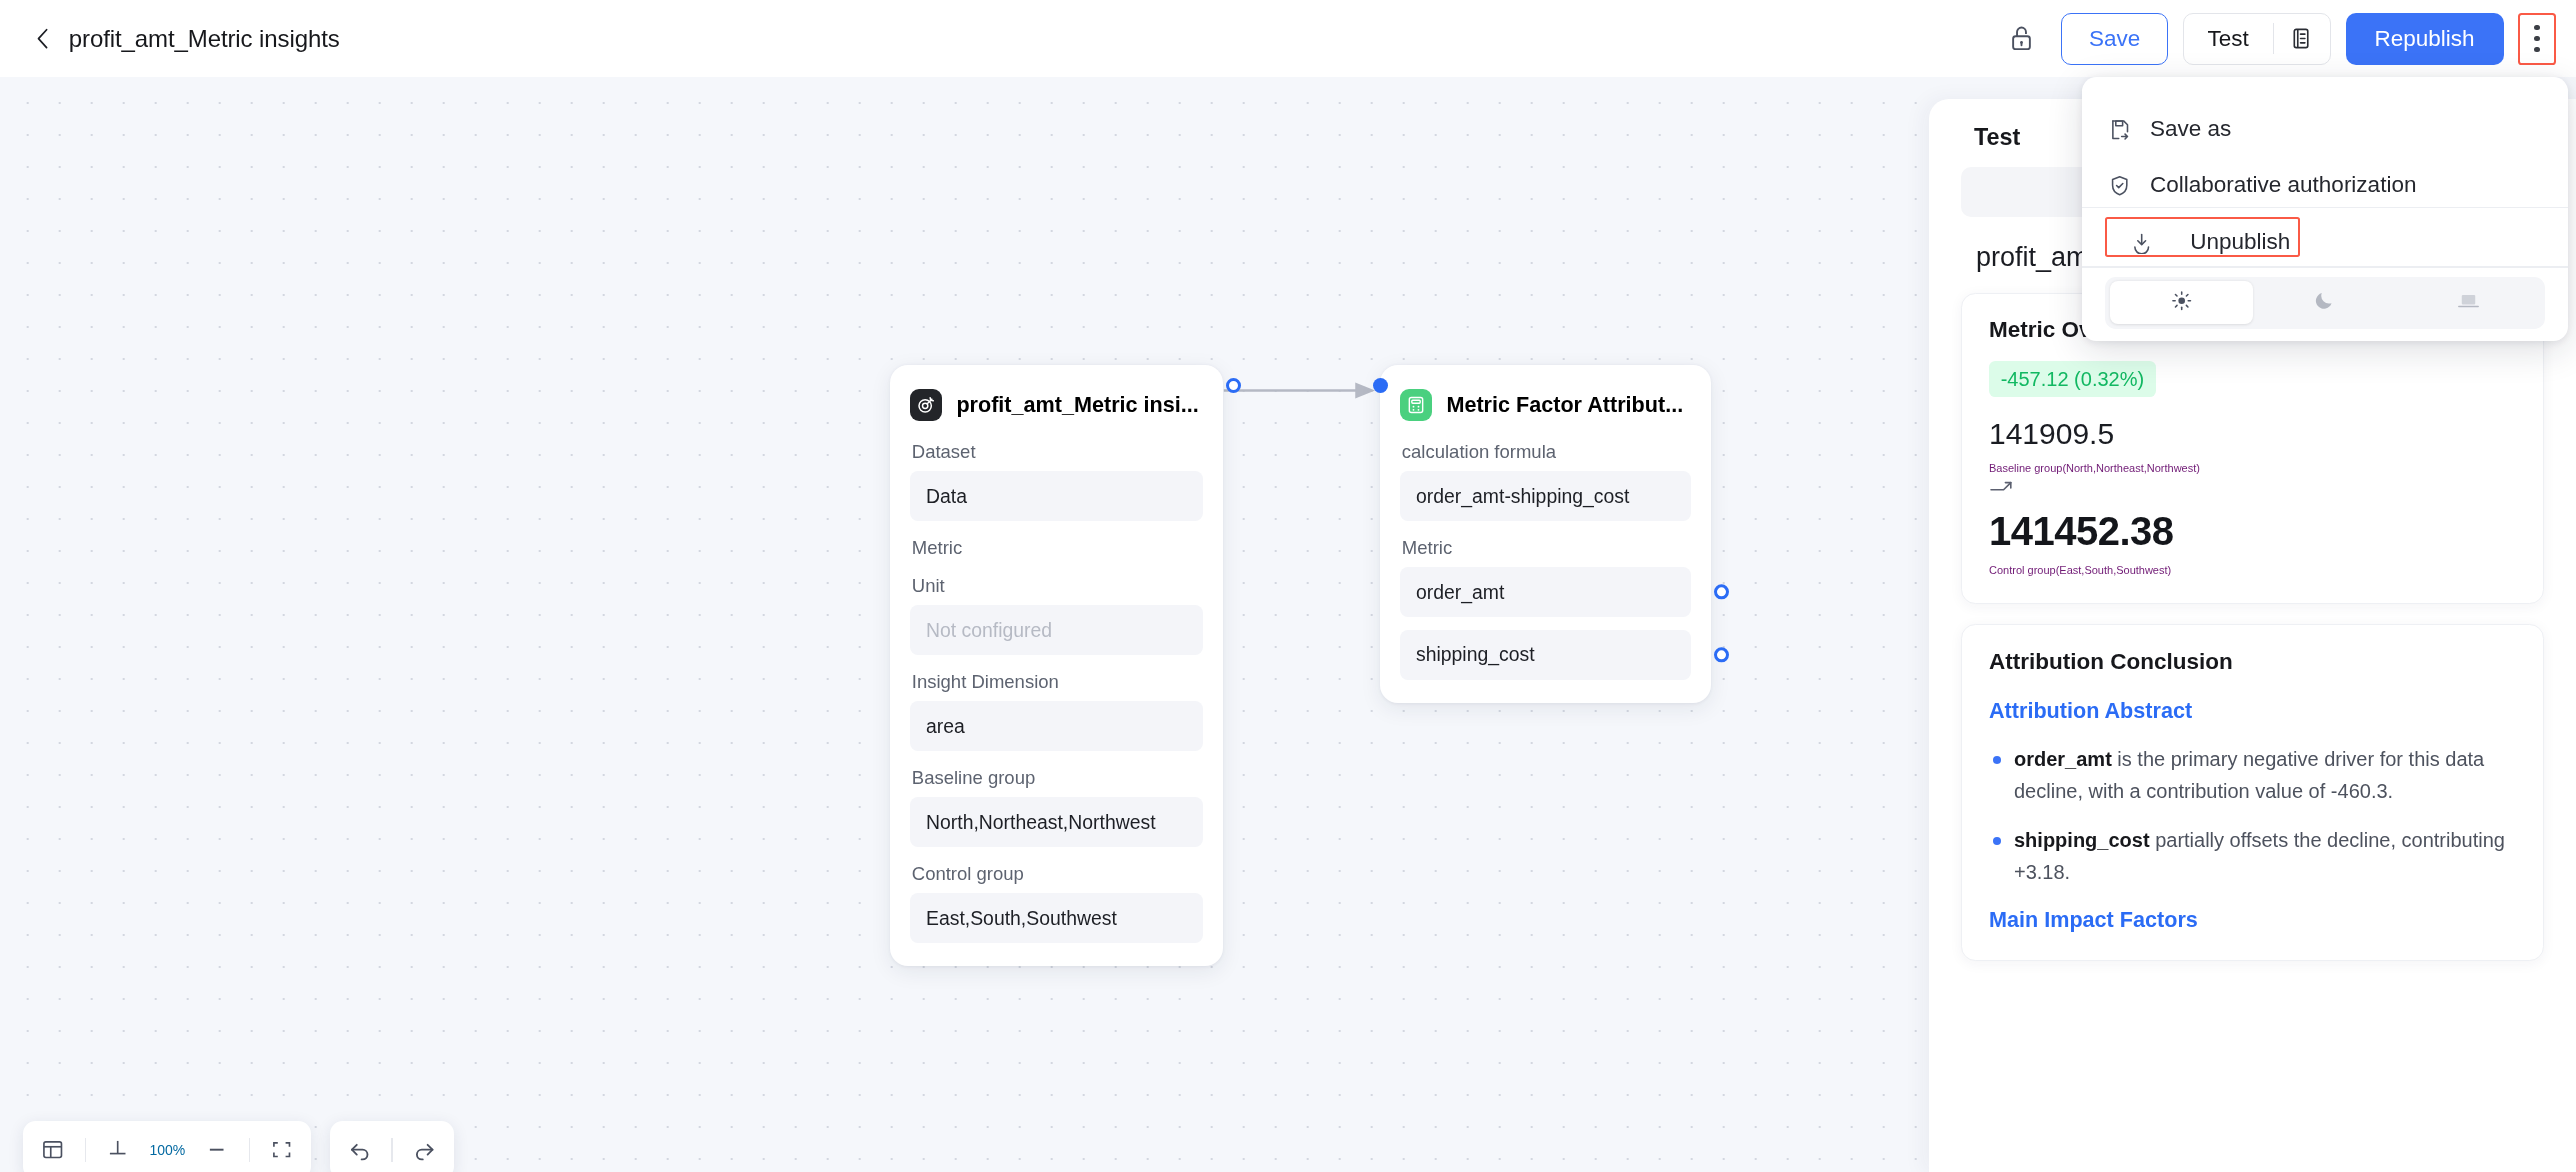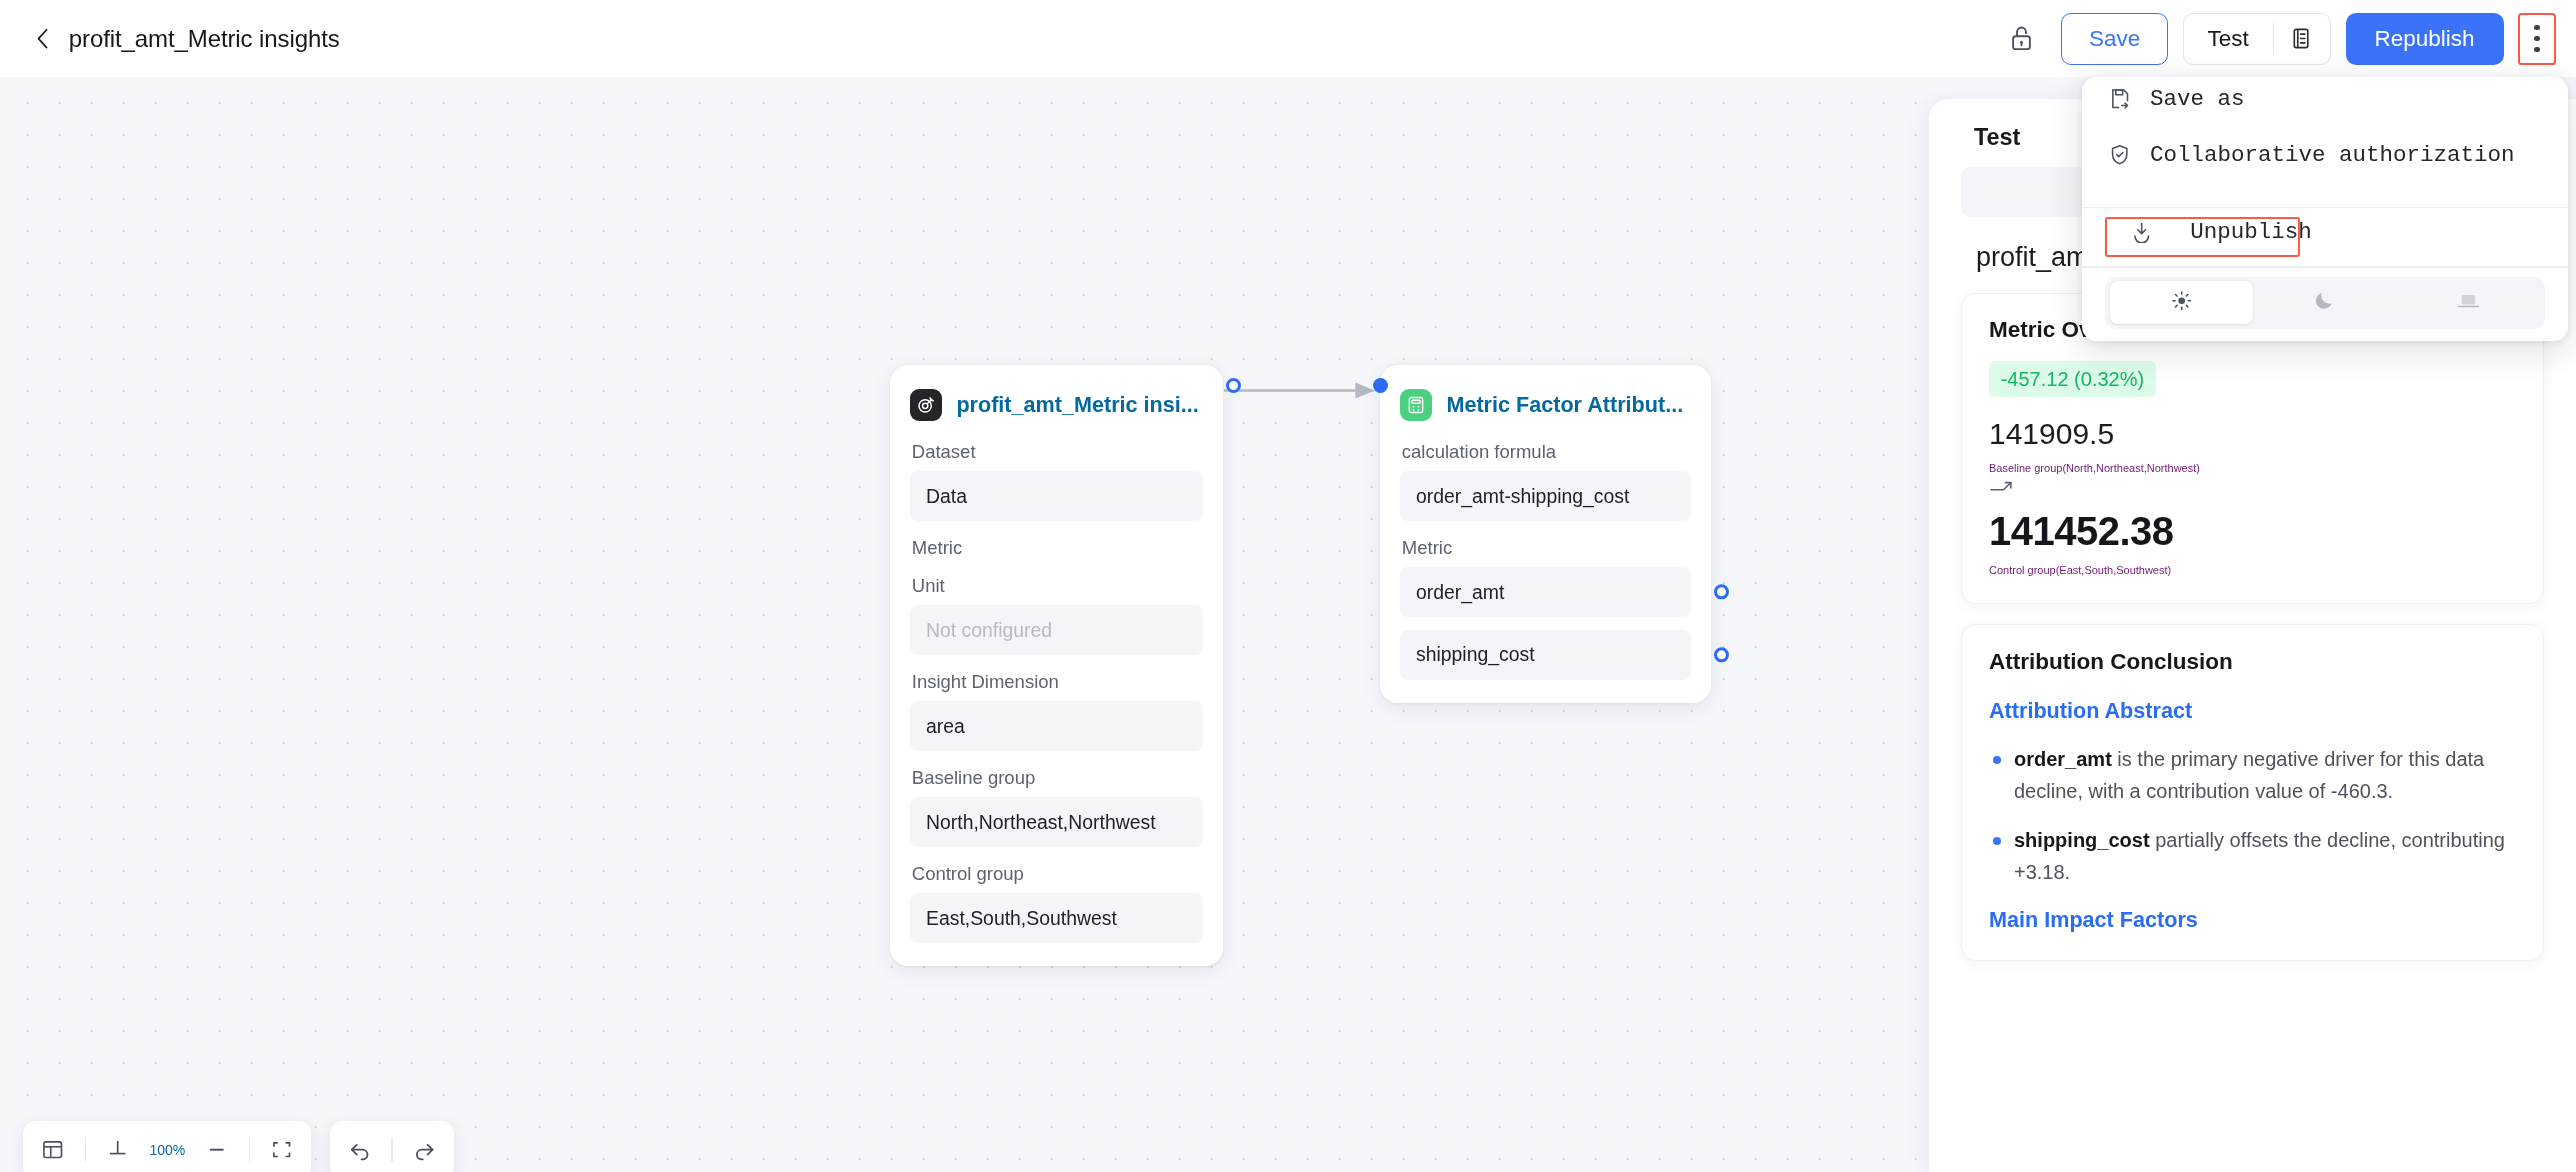--- a/index.html
+++ b/index.html
@@ -106,28 +106,27 @@
     position: absolute;
     left: 2082px; top: 77px;
     width: 486px;
     background: #fff;
     border-radius: 14.4px;
     box-shadow: 0 9px 36px rgba(20,25,50,0.14), 0 1.8px 7.2px rgba(20,25,50,0.08);
     z-index: 60;
     padding: 9px 0 12.6px 0;
   }
   .menu-item {
-    display: flex; align-items: flex-start;
+    display: flex; align-items: flex-end;
     height: 56px;
     padding: 0 25px;
     gap: 18px;
     font-size: 22.5px;
     color: #25272e;
     cursor: pointer;
-    font-family: Liberation Mono, monospace;
   }
   .menu-sep { height: 1.3px; background: #eceef2; margin: 9px 0; }
   .menu-item.highlight {
     border: 2.7px solid #fa5a46;
     border-radius: 2.7px;
     margin: 0 23.4px 0 23.4px;
     padding: 0 0 0 1.8px;
     width: 195px;
     height: 40px;
   }
@@ -155,21 +154,21 @@
     border-radius: 18px;
     box-shadow: 0 5.4px 21.6px rgba(25,35,70,0.08), 0 0.9px 3.6px rgba(25,35,70,0.06);
     z-index: 10;
   }
   #node-metric { left: 890px; top: 288px; width: 333px; padding: 20px 20px 23.4px 20px; }
   #node-factor { left: 1380px; top: 288px; width: 331px; padding: 20px 20px 23px 20px; }
   .node-head { display: flex; align-items: center; gap: 14.4px; height: 40px; margin-bottom: 10.8px; }
   .node-badge { width: 32px; height: 32px; border-radius: 9px; display:flex; align-items:center; justify-content:center; flex:0 0 32px; }
   .badge-dark { background: #232529; }
   .badge-green { background: #4ad07f; }
-  .node-title { font-size: 21.6px; font-weight: bold; color: #0369a1; white-space: nowrap; overflow: hidden; text-align: center; }
+  .node-title { font-size: 21.6px; font-weight: bold; color: #000000; white-space: nowrap; overflow: hidden; text-align: center; }
   .field-label { font-size: 18.5px; color: #5d6370; margin: 16px 0 8px 1.8px; }
   .field-box {
     background: #f4f5f9;
     border-radius: 8px;
     height: 50px;
     display: flex; align-items: center;
     padding: 0 16px;
     font-size: 19.4px;
     color: #1d1f25;
   }

